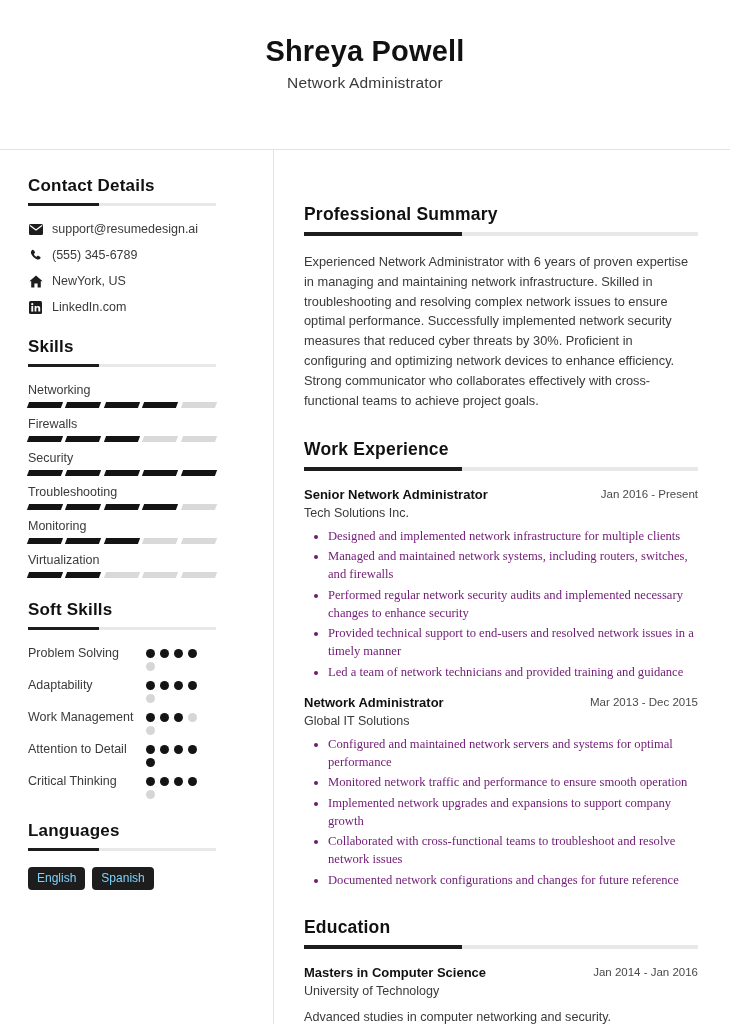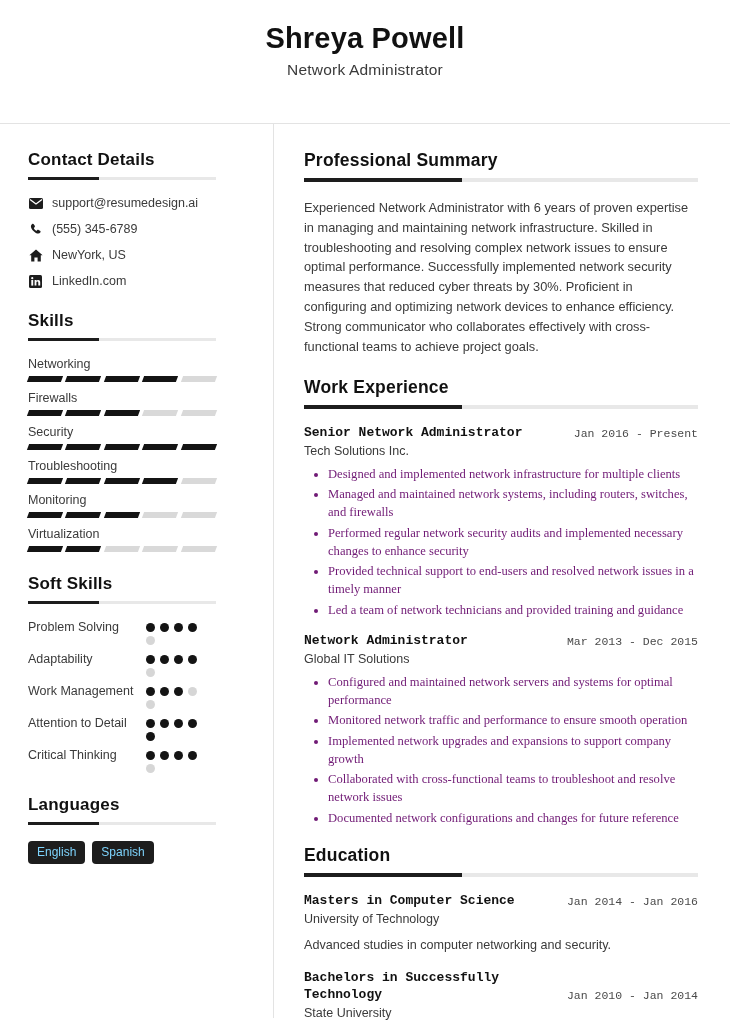--- a/index.html
+++ b/index.html
@@ -16,21 +16,21 @@
     position: relative;
     width: 730px;
     height: 1024px;
     background: #ffffff;
     box-sizing: border-box;
     overflow: hidden;
   }
 
   
   .header {
-    height: 124px;
+    height: 150px;
     box-sizing: border-box;
     border-bottom: 1px solid #e3e3e3;
     display: flex;
     flex-direction: column;
     align-items: center;
     justify-content: center;
     padding-bottom: 22px;
   }
   .full-name {
     font-size: 29px;
@@ -181,23 +181,22 @@
   .summary {
     font-size: 12.8px;
     line-height: 1.55;
     color: #3a3a3a;
     margin: 0 0 20px 0;
   }
   .entry { margin-bottom: 14px; }
   .entry-head {
     display: flex;
     justify-content: space-between;
-    align-items: flex-end;
+    align-items: flex-start;
     gap: 12px;
-    font-family: Liberation Mono, monospace;
   }
   .entry-role {
     font-size: 13px;
     font-weight: bold;
     color: #111111;
     line-height: 1.3;
   }
   .entry-date {
     font-size: 11.5px;
     color: #4a4a4a;
@@ -221,21 +220,21 @@
     margin-bottom: 2px;
     font-family: Liberation Serif, serif;
   }
   .edu-desc {
     font-size: 12.6px;
     color: #3a3a3a;
     line-height: 1.45;
     margin: 9px 0 0 0;
   }
   .edu-entry { margin-bottom: 16px; }
-  .main-block { margin-bottom: 18px; }
+  .main-block { margin-bottom: 18px; margin-top: 28px; }
 </style>
 </head>
 <body>
 
 <div class="page">
 
   <div class="header">
     <div class="full-name">Shreya Powell</div>
     <div class="job-title">Network Administrator</div>
   </div>

